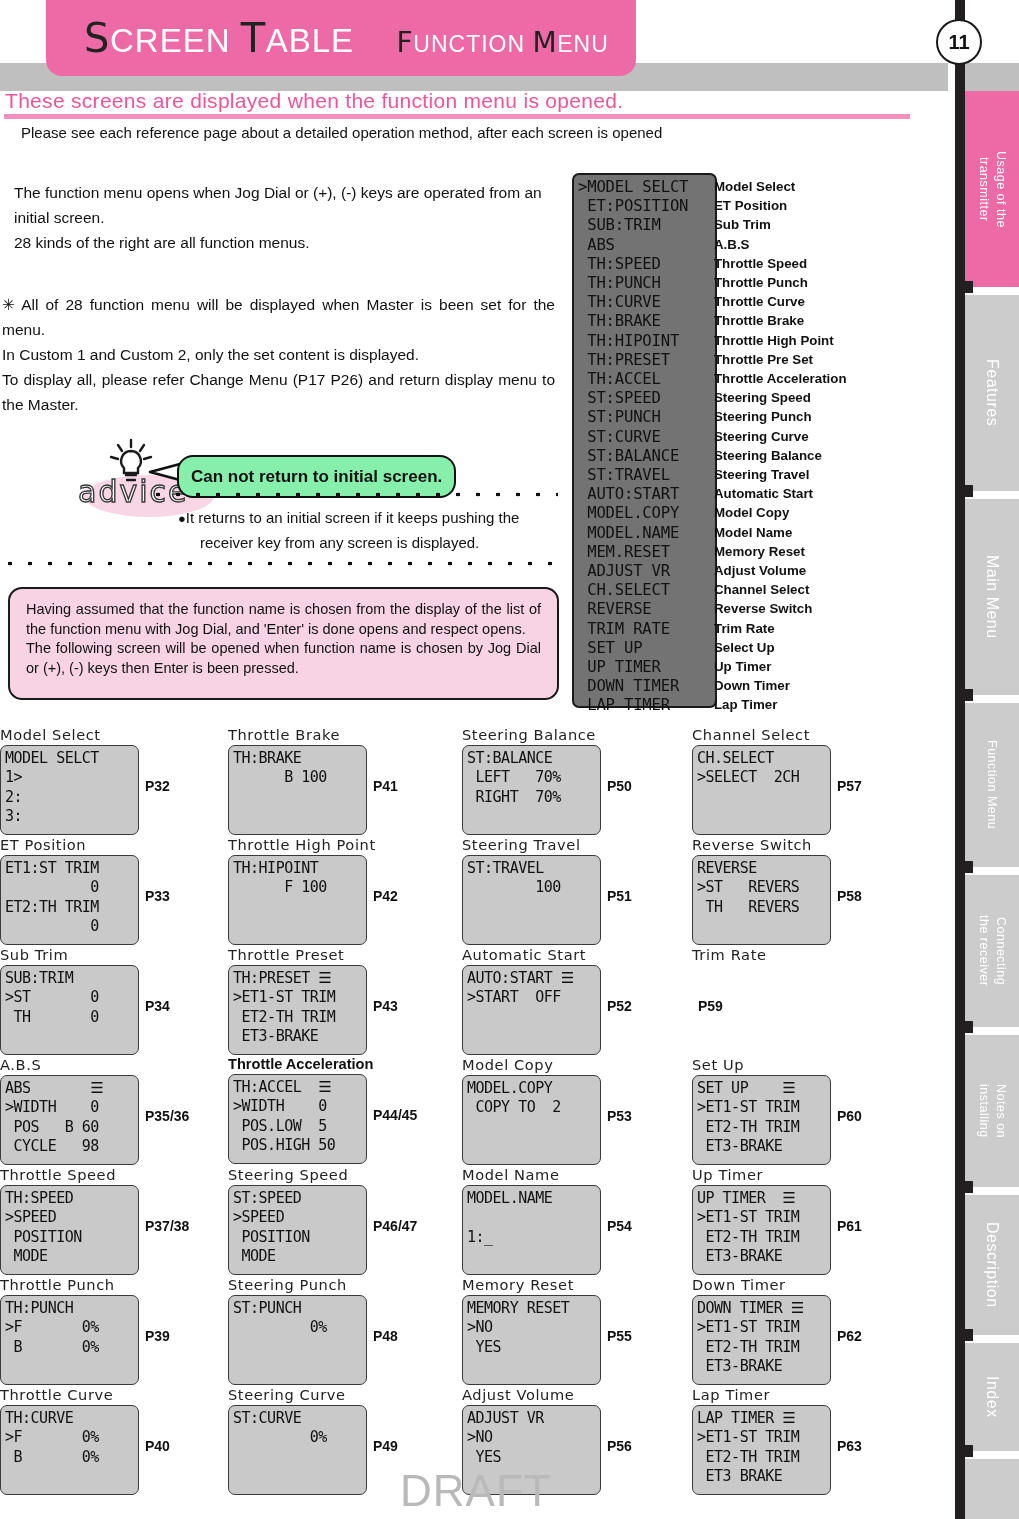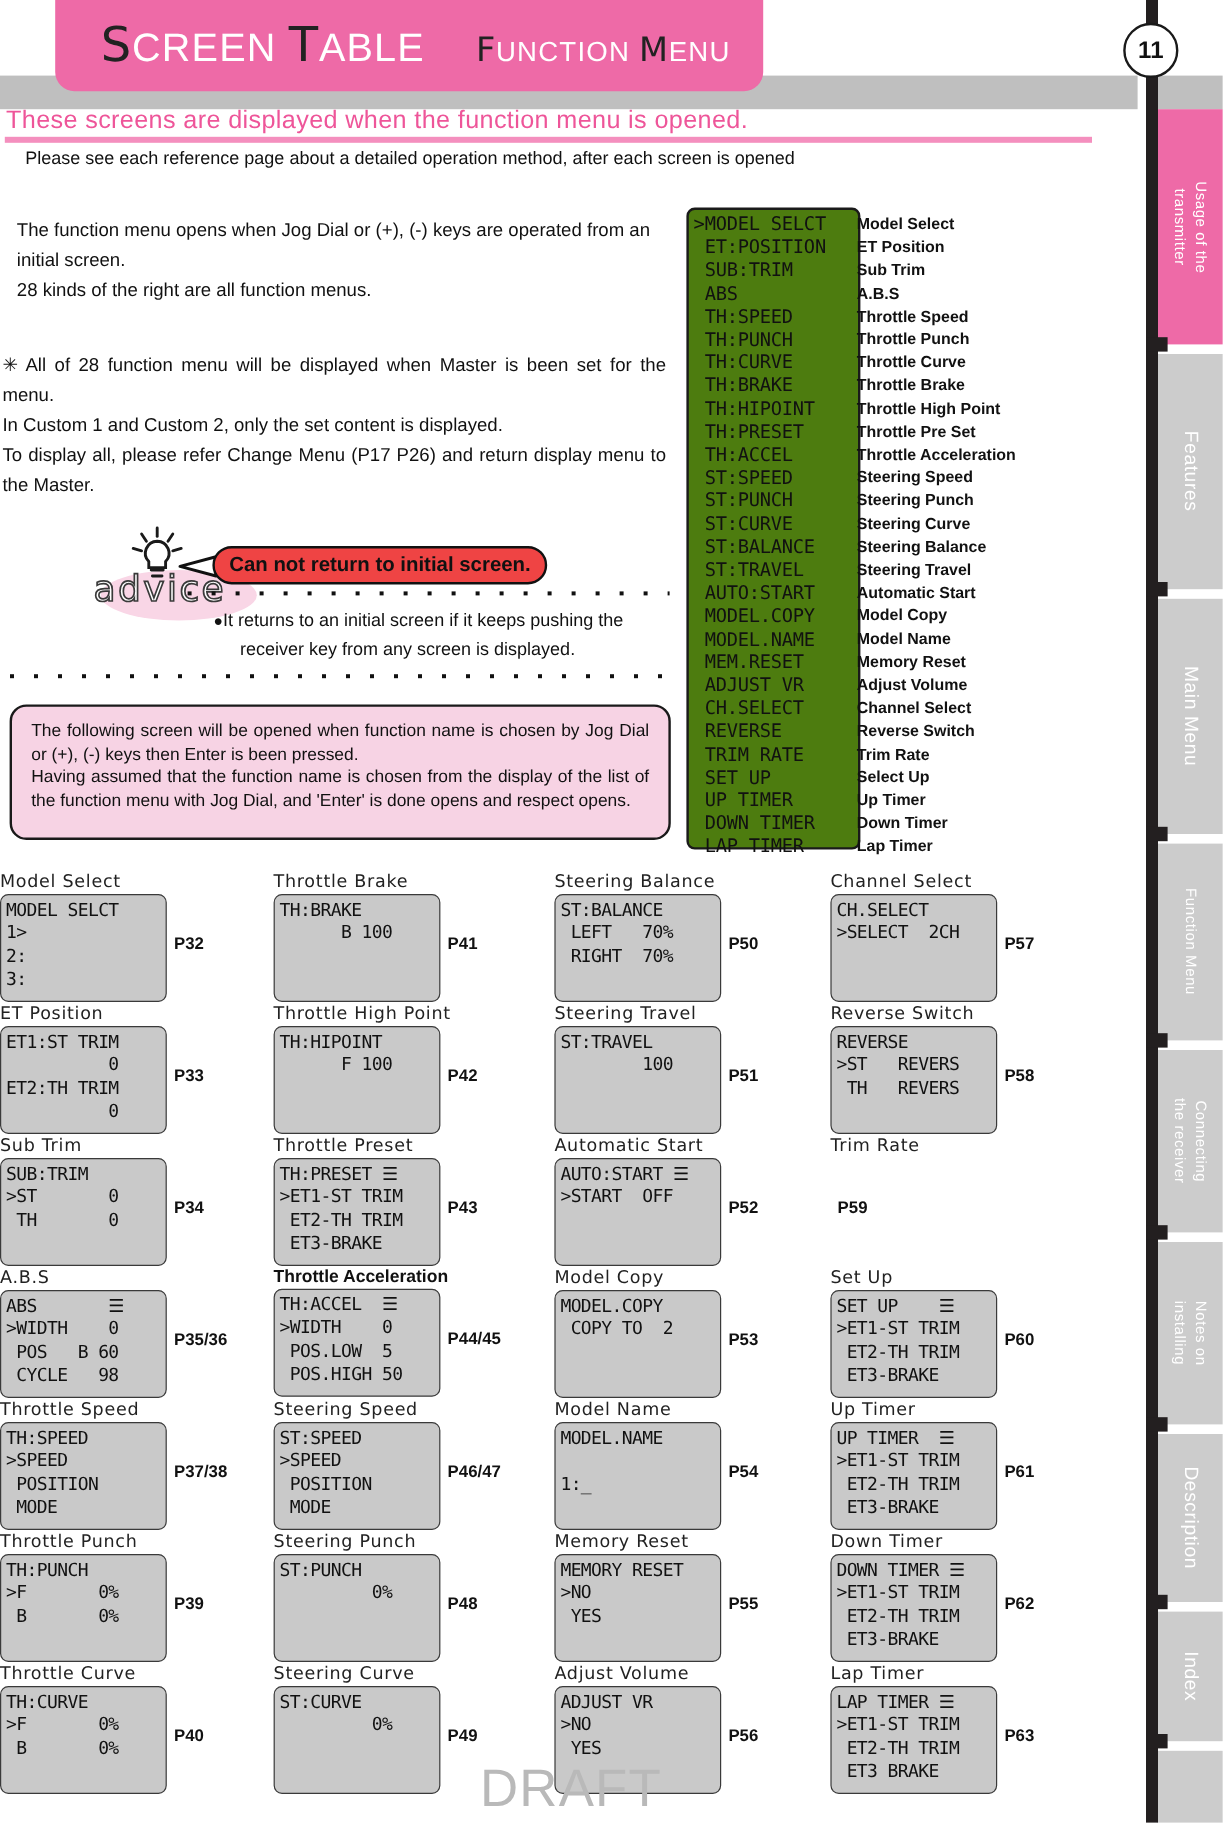--- a/index.html
+++ b/index.html
@@ -63,22 +63,22 @@
     position:absolute; left:84px; top:475px; width:130px; height:42px;
     background:#f9d6e6; border-radius:50%;
   }
   #advice-word {
     position:absolute; left:78px; top:474px; font-size:30px;
     color:#ffffff; -webkit-text-stroke:1.4px #3a3a3a; letter-spacing:2px;
     font-family:"DejaVu Sans", sans-serif;
   }
   #bulb { position:absolute; left:108px; top:438px; width:46px; height:52px; }
   #callout {
-    position:absolute; left:177px; top:455px; height:32px;
-    border:2.5px solid #111; border-radius:16px; background:#ef4444;
+    position:absolute; left:177px; top:455px; height:43px;
+    border:2.5px solid #111; border-radius:16px; background:#86efac;
     display:flex; align-items:center; padding:0 12px;
     font-size:17px; font-weight:bold; color:#111;
   }
   #callout-tail { position:absolute; left:148px; top:462px; width:34px; height:20px; }
   .dotline {
     position:absolute; height:5px;
     background-image:radial-gradient(circle, #111 1.9px, rgba(0,0,0,0) 2.1px);
     background-size:20px 5px; background-repeat:repeat-x;
   }
   #dot1 { left:148px; top:492px; width:410px; }
@@ -91,21 +91,21 @@
   #note-box {
     position:absolute; left:8px; top:587px; width:551px; height:113px;
     background:#f7d3e4; border:2.5px solid #1a1a1a; border-radius:14px;
     padding:11px 16px; font-size:14.5px; line-height:19.5px; color:#111;
     text-align:justify;
   }
 
   
   #lcd-main {
     position:absolute; left:572px; top:173px; width:145px; height:535px;
-    background:#4d7c0f; border:2px solid #1a1a1a; border-radius:7px;
+    background:#737373; border:2px solid #1a1a1a; border-radius:7px;
     padding:3px 0 0 4px;
   }
   #lcd-main .row {
     font-family:"DejaVu Sans Mono", monospace;
     font-size:15.6px; line-height:19.2px; letter-spacing:-0.2px;
     color:#111; white-space:pre;
   }
   #legend { position:absolute; left:714px; top:177px; width:225px; }
   #legend .lrow {
     font-size:13.3px; line-height:19.2px; font-weight:bold; color:#111; white-space:nowrap;
@@ -198,22 +198,22 @@
 </svg>
 <div id="callout">Can not return to initial screen.</div>
 <div class="dotline" id="dot1"></div>
 <div id="advice-note">
   <span class="bullet">●</span><span>It returns to an initial screen if it keeps pushing the</span>
   <span class="ind">receiver key from any screen is displayed.</span>
 </div>
 <div class="dotline" id="dot2"></div>
 
 <div id="note-box">
+  <div>Having assumed that the function name is chosen from the display of the list of the function menu with Jog Dial, and 'Enter' is done opens and respect opens.</div>
   <div>The following screen will be opened when function name is chosen by Jog Dial or (+), (-) keys then Enter is been pressed.</div>
-  <div>Having assumed that the function name is chosen from the display of the list of the function menu with Jog Dial, and 'Enter' is done opens and respect opens.</div>
 </div>
 
 <div id="lcd-main">
     <div class="row">&gt;MODEL SELCT</div>
     <div class="row"> ET:POSITION</div>
     <div class="row"> SUB:TRIM</div>
     <div class="row"> ABS</div>
     <div class="row"> TH:SPEED</div>
     <div class="row"> TH:PUNCH</div>
     <div class="row"> TH:CURVE</div>

